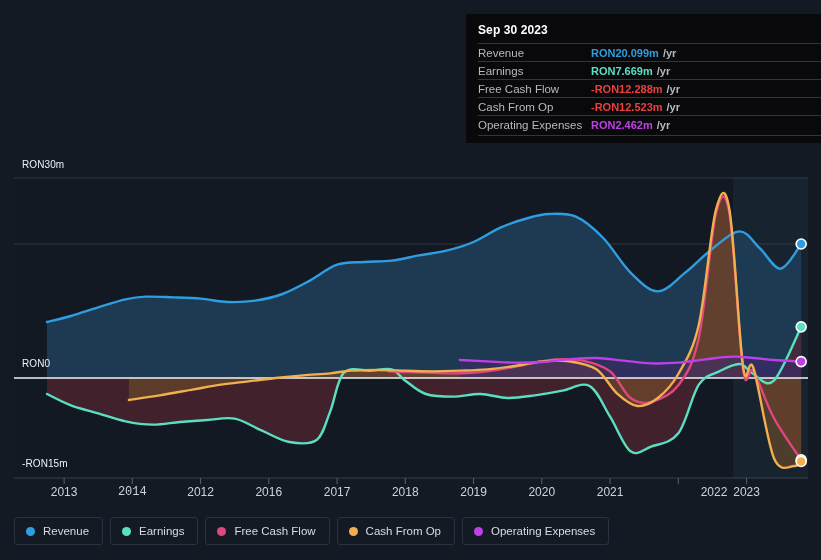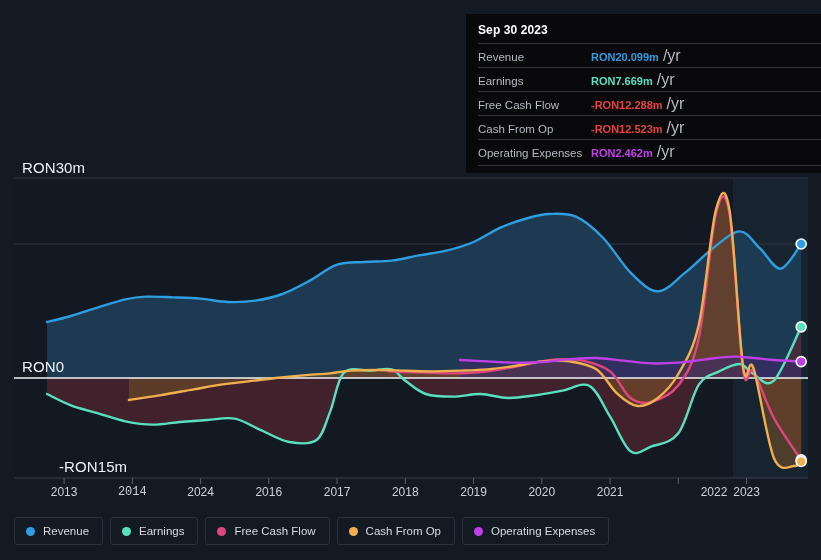--- a/index.html
+++ b/index.html
@@ -11,27 +11,27 @@
   }
   #root { position: relative; width: 821px; height: 560px; background: #141a24; }
 
   
   #chart-svg { position: absolute; left: 0; top: 0; width: 821px; height: 510px; }
 
   
   .y-label {
     position: absolute;
     color: #eef2f7;
-    font-size: 15px;
+    font-size: 10px;
     letter-spacing: .1px;
     white-space: nowrap;
   }
   #y-label-top { left: 22px; top: 159px; }
   #y-label-zero { left: 22px; top: 358px; }
-  #y-label-bottom { left: 22px; top: 458px; margin-left: 37px; }
+  #y-label-bottom { left: 22px; top: 458px; }
 
   .x-label {
     position: absolute;
     top: 485px;
     color: #ccd3dd;
     font-size: 12px;
     transform: translateX(-50%);
     white-space: nowrap;
   }
 
@@ -55,21 +55,21 @@
   .tt-row {
     display: flex;
     align-items: baseline;
     border-top: 1px solid #33353b;
     padding: 2.5px 0 2.5px 0;
     min-height: 17px;
   }
   .tt-row.no-rule { border-top: none; }
   .tt-label { width: 113px; color: #b5b9c0; flex: 0 0 auto; font-size: 11.5px; }
   .tt-value { font-weight: bold; font-size: 11px; white-space: nowrap; }
-  .tt-unit { color: #b5b9c0; font-weight: normal; font-size: 16px; margin-left: 4px; }
+  .tt-unit { color: #b5b9c0; font-weight: bold; font-size: 11px; margin-left: 4px; }
   #tooltip-bottom-rule { border-top: 1px solid #33353b; height: 0; margin-top: 2px; }
 
   
   #legend {
     position: absolute;
     left: 14px; top: 517px;
     display: flex;
     gap: 7px;
   }
   .legend-item {
@@ -149,21 +149,21 @@
       </g>
   </svg>
 
   <div class="y-label" id="y-label-top">RON30m</div>
   <div class="y-label" id="y-label-zero">RON0</div>
   <div class="y-label" id="y-label-bottom">-RON15m</div>
 
   <div id="x-axis-labels">
       <div class="x-label" style="left: 64.1px;">2013</div>
       <div class="x-label" style="left: 132.3px; font-family: Liberation Mono, monospace;">2014</div>
-      <div class="x-label" style="left: 200.6px;">2024</div>
+      <div class="x-label" style="left: 200.6px;">2012</div>
       <div class="x-label" style="left: 268.8px;">2016</div>
       <div class="x-label" style="left: 337.1px;">2017</div>
       <div class="x-label" style="left: 405.3px;">2018</div>
       <div class="x-label" style="left: 473.6px;">2019</div>
       <div class="x-label" style="left: 541.8px;">2020</div>
       <div class="x-label" style="left: 610.1px;">2021</div>
       <div class="x-label" style="left: 714px;">2022</div>
       <div class="x-label" style="left: 746.6px;">2023</div>
     </div>
 

